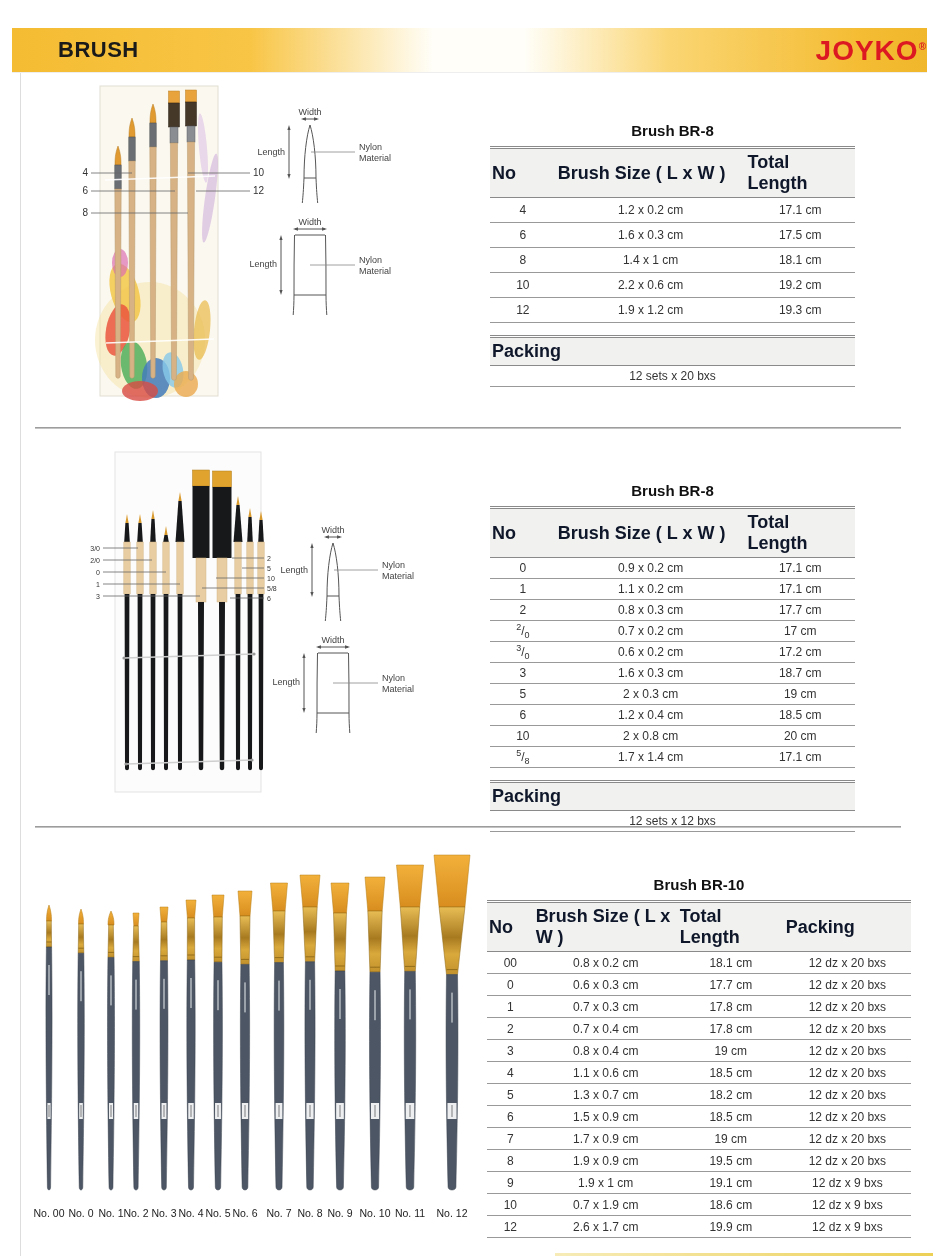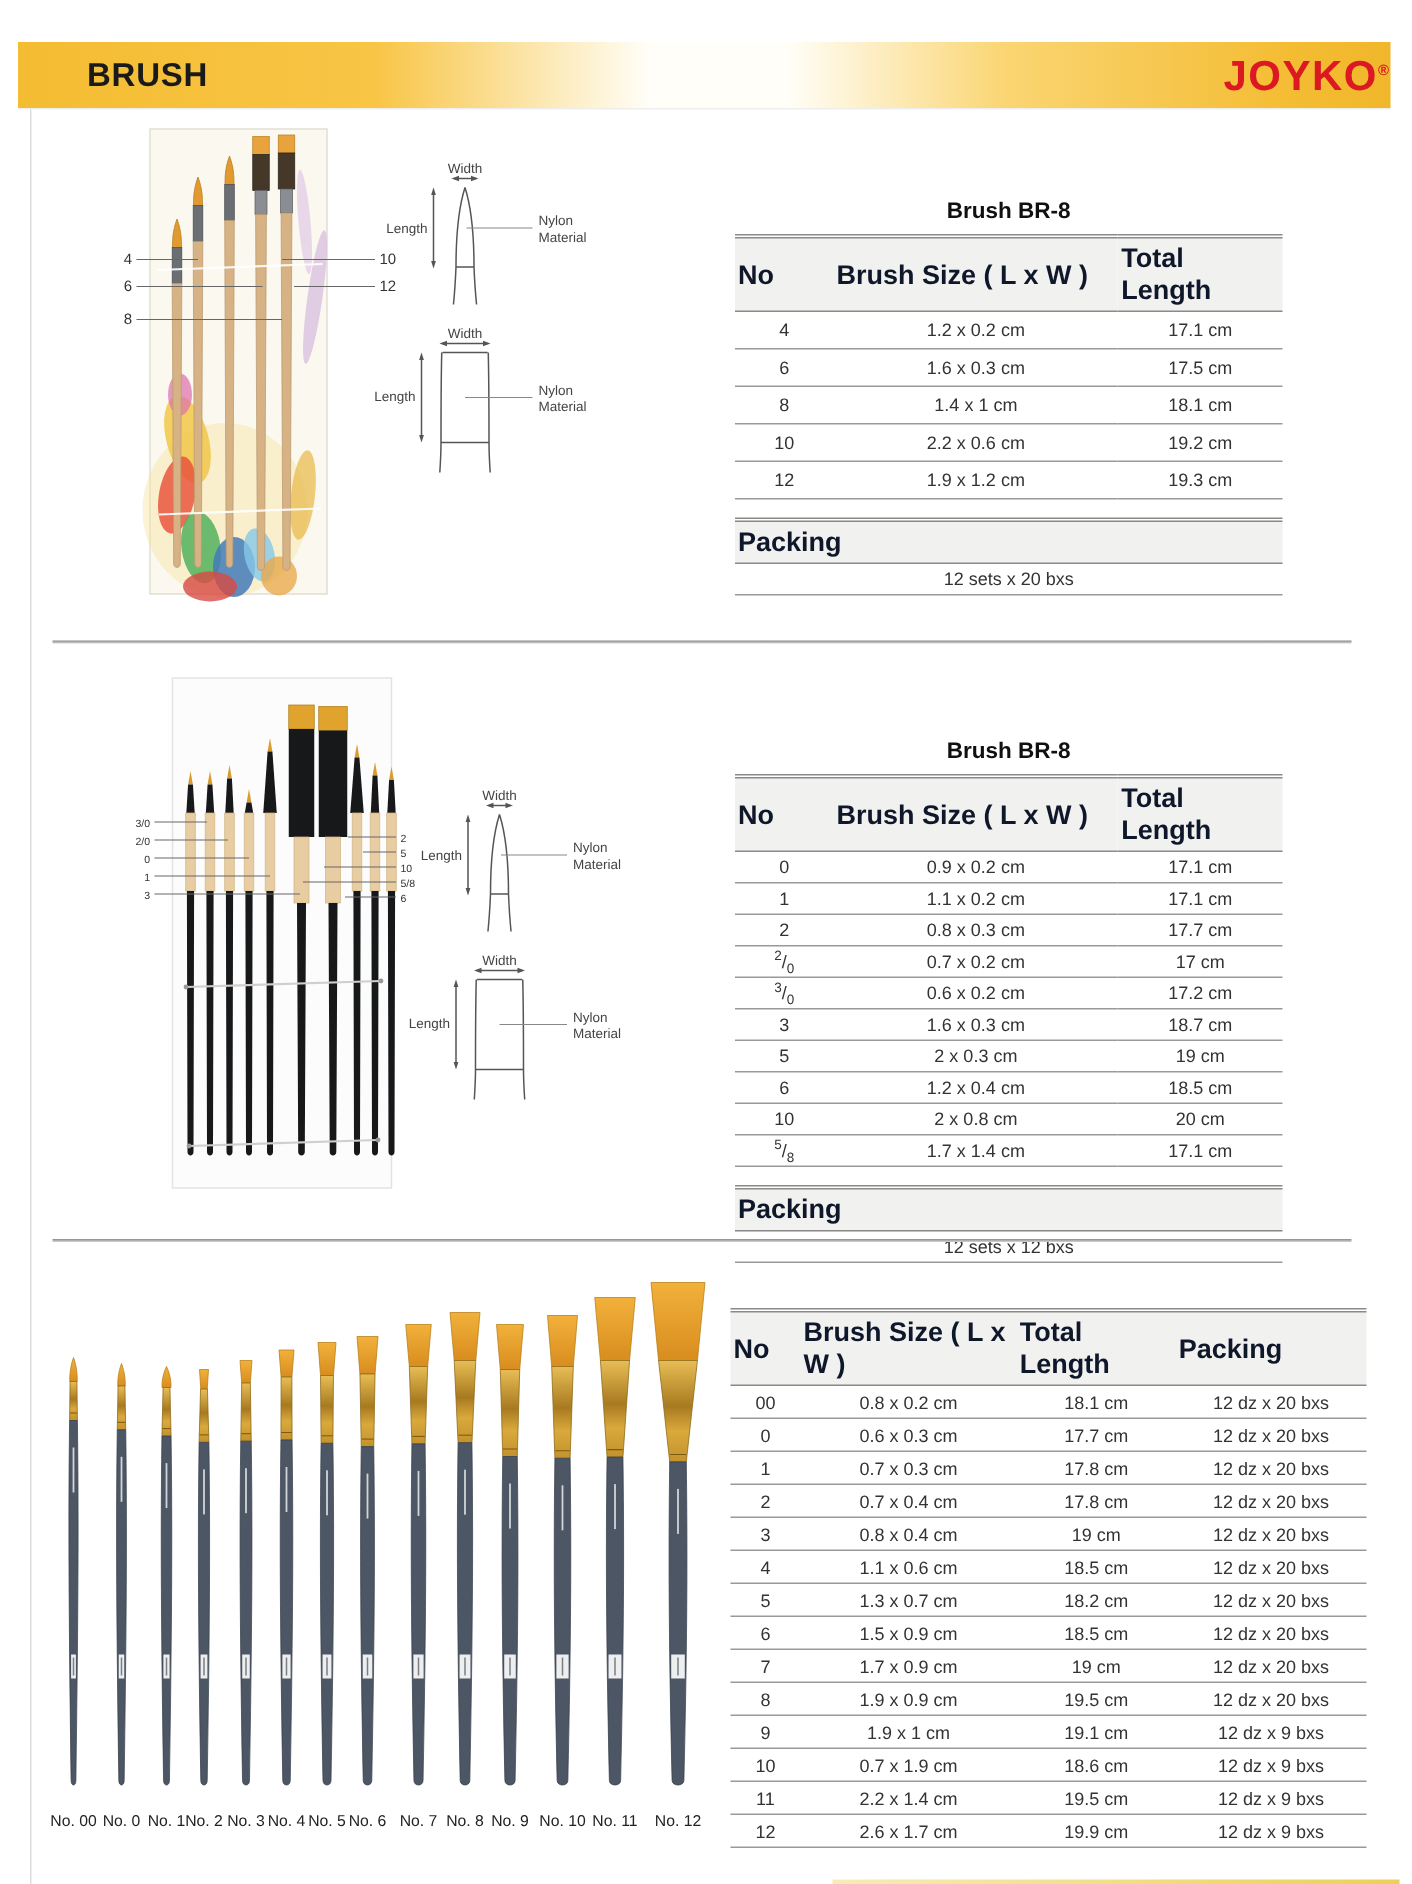--- a/index.html
+++ b/index.html
@@ -14,21 +14,21 @@
         border-bottom:1px solid #eee;margin-top:24px;}
   .header-title{position:absolute;left:46px;top:9px;font-size:22px;font-weight:bold;color:#1a1a1a;letter-spacing:.5px;}
   .brand{position:absolute;left:0;right:0;top:7px;text-align:right;font-size:28px;font-weight:bold;
         color:#DC1822;letter-spacing:1px;}
   .brand sup{font-size:10px;vertical-align:super;}
   
   .sep{position:absolute;left:35px;right:40px;height:2px;
         background:linear-gradient(#8a8a8a,#d5d5d5);}
   
   .ptable{position:absolute;}
-  .t-title{text-align:center;font-weight:bold;font-size:15px;color:#101010;margin:14px 0 7px 0;}
+  .t-title{text-align:center;font-weight:bold;font-size:15px;color:#101010;margin:4px 0 7px 0;}
   .cat-table{width:100%;border-collapse:collapse;font-size:12px;color:#333;}
   .cat-table th{font-size:18px;font-weight:bold;color:#0f172a;background:#f1f1ef;
         border-top:3px double #8a8a8a;border-bottom:1px solid #8a8a8a;padding:3px 2px;text-align:left;}
   .cat-table td{text-align:center;border-bottom:1px solid #999;padding:0 2px;}
   .s-br8 td{height:24px;} .s-br9 td{height:20px;} .s-br10 td{height:21px;}
   .pack{margin-top:12px;}
   .pack td{height:20px;}
   .cat-table sup{font-size:9px;vertical-align:super;}
   .cat-table sub{font-size:9px;vertical-align:sub;}
   svg{font-family:"Liberation Sans",sans-serif;}
@@ -476,20 +476,21 @@
         <text x="259" y="372" text-anchor="middle" class="no-label">No. 7</text>
         <text x="290" y="372" text-anchor="middle" class="no-label">No. 8</text>
         <text x="320" y="372" text-anchor="middle" class="no-label">No. 9</text>
         <text x="355" y="372" text-anchor="middle" class="no-label">No. 10</text>
         <text x="390" y="372" text-anchor="middle" class="no-label">No. 11</text>
         <text x="432" y="372" text-anchor="middle" class="no-label">No. 12</text>
       </g>
   </svg>
 
   <div class="ptable s-br10" style="left:487px;top:872px;width:424px">
+    <div class="t-title">Brush BR-10</div>
     <div>
         <table class="cat-table">
           <colgroup>
             <col style="width: 11%;">
             <col style="width: 34%;">
             <col style="width: 25%;">
             <col style="width: 30%;">
           </colgroup>
           <thead>
             <tr>
@@ -566,26 +567,20 @@
               <td>19.1 cm</td>
               <td>12 dz x 9 bxs</td>
             </tr>
             <tr>
               <td>10</td>
               <td>0.7 x 1.9 cm</td>
               <td>18.6 cm</td>
               <td>12 dz x 9 bxs</td>
             </tr>
             <tr>
-              <td>11</td>
-              <td>2.2 x 1.4 cm</td>
-              <td>19.5 cm</td>
-              <td>12 dz x 9 bxs</td>
-            </tr>
-            <tr>
               <td>12</td>
               <td>2.6 x 1.7 cm</td>
               <td>19.9 cm</td>
               <td>12 dz x 9 bxs</td>
             </tr>
           </tbody>
         </table>
       </div>
   </div>
 

